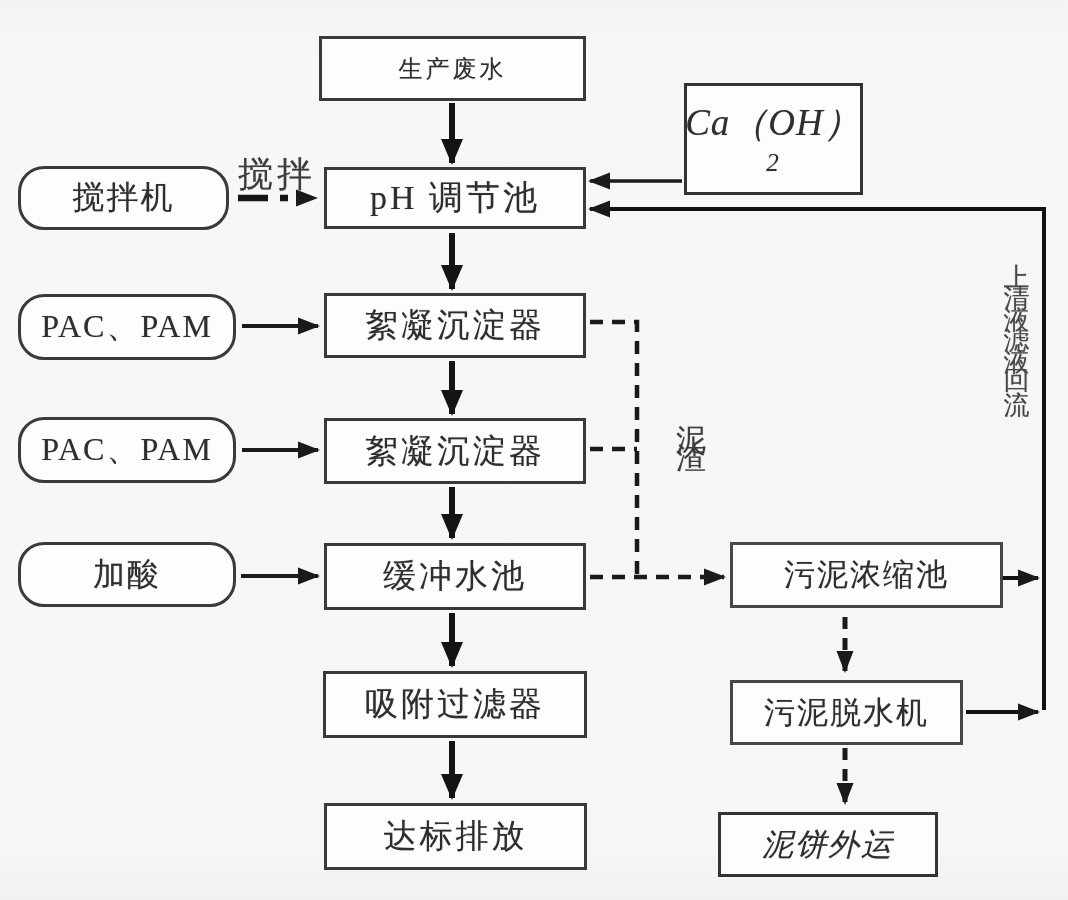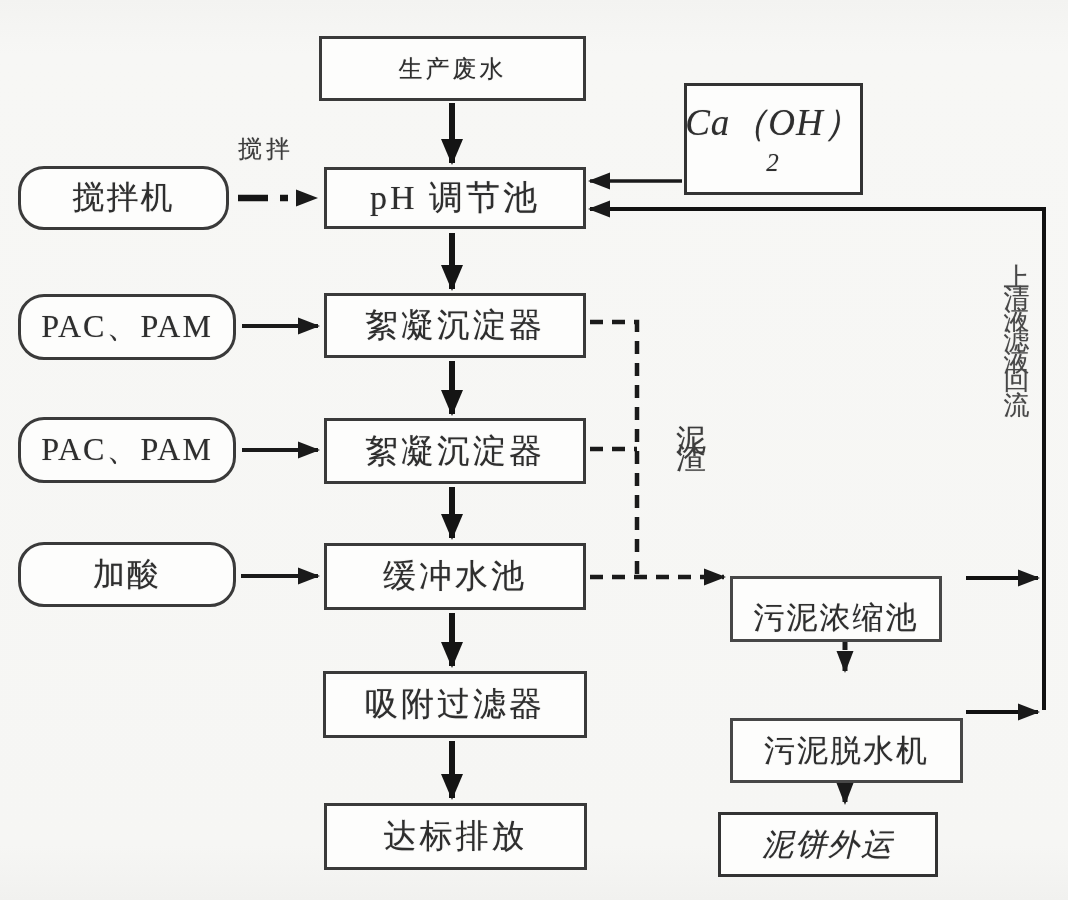--- a/index.html
+++ b/index.html
@@ -28,26 +28,26 @@
   #b-ph{left:324px;top:167px;width:262px;height:62px;font-size:34px;}
   #b-floc1{left:324px;top:293px;width:262px;height:65px;}
   #b-floc2{left:324px;top:418px;width:262px;height:66px;}
   #b-buffer{left:324px;top:543px;width:262px;height:67px;}
   #b-adsorb{left:323px;top:671px;width:264px;height:67px;}
   #b-discharge{left:324px;top:803px;width:263px;height:67px;}
   
   #b-caoh{left:684px;top:83px;width:179px;height:112px;flex-direction:column;border-color:#333;font-style:italic;}
   #b-caoh .l1{font-size:37px;letter-spacing:1px;line-height:1.1;}
   #b-caoh .l2{font-size:25px;line-height:1;margin-top:6px;}
-  #b-thick{left:730px;top:576px;width:212px;height:66px;align-items:flex-end;}
-  #b-dewater{left:730px;top:680px;width:233px;height:65px;margin-top:38px;}
+  #b-thick{left:730px;top:542px;width:273px;height:66px;}
+  #b-dewater{left:730px;top:680px;width:233px;height:65px;}
   #b-cake{left:718px;top:812px;width:220px;height:65px;border-color:#333;font-style:italic;}
   
   .flabel{position:absolute;color:#3c3c3c;text-shadow:0 0 1px rgba(80,80,80,.4);}
-  #lbl-stir{left:238px;top:133px;font-size:24px;letter-spacing:4px;}
+  #lbl-stir{left:238px;top:151px;font-size:35px;letter-spacing:4px;}
   #lbl-nizha{
     left:670px;top:401px;font-size:30px;
     writing-mode:vertical-rl;text-orientation:upright;letter-spacing:17px;
   }
   #lbl-reflux{
     left:999px;top:243px;font-size:26px;height:290px;overflow:hidden;color:#474747;
     writing-mode:vertical-rl;text-orientation:upright;letter-spacing:21px;
     -webkit-mask-image:linear-gradient(to bottom,#000 0%,#000 90%,rgba(0,0,0,.35) 96%,transparent 100%);
             mask-image:linear-gradient(to bottom,#000 0%,#000 90%,rgba(0,0,0,.35) 96%,transparent 100%);
   }

